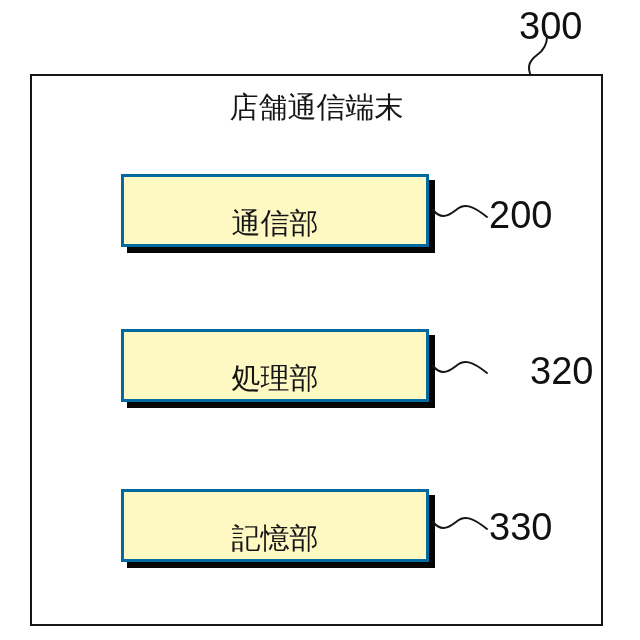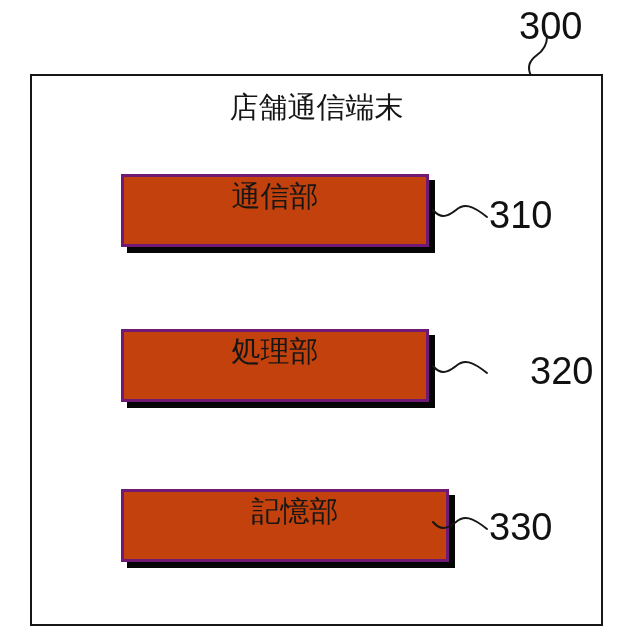--- a/index.html
+++ b/index.html
@@ -34,35 +34,35 @@
     font-size: 29px;
     line-height: 32px;
     color: #161616;
     white-space: nowrap;
   }
   .block {
     position: absolute;
     left: 89px;
     width: 302px;
     height: 67px;
-    border: 3px solid #701a75;
-    background: #c2410c;
+    border: 3px solid #0369a1;
+    background: #fef9c3;
     box-shadow: 6px 6px 0 #050505;
     display: flex;
-    align-items: flex-start;
+    align-items: flex-end;
     justify-content: center;
   }
   .block .block-label {
     font-size: 29px;
     color: #161616;
     white-space: nowrap;
   }
   .block-1 { top: 98px; }
   .block-2 { top: 253px; }
-  .block-3 { top: 413px; padding-left: 20px; }
+  .block-3 { top: 413px; }
   .ref-num {
     position: absolute;
     font-size: 38px;
     line-height: 1;
     color: #111111;
     white-space: nowrap;
     letter-spacing: 0px;
   }
   .ref-300 { left: 519px; top: 7px; }
   .ref-310 { left: 489px; top: 196px; }
@@ -113,17 +113,17 @@
   <svg class="leader squiggle-310" width="58" height="22" viewBox="0 0 58 22">
     <path d="M1,10 C8,18 14,18 24,10 C32,3 40,5 55,17"></path>
   </svg>
   <svg class="leader squiggle-320" width="58" height="22" viewBox="0 0 58 22">
     <path d="M1,10 C8,18 14,18 24,10 C32,3 40,5 55,17"></path>
   </svg>
   <svg class="leader squiggle-330" width="58" height="22" viewBox="0 0 58 22">
     <path d="M1,10 C8,18 14,18 24,10 C32,3 40,5 55,17"></path>
   </svg>
 
-  <div class="ref-num ref-310">310</div>
+  <div class="ref-num ref-310">200</div>
   <div class="ref-num ref-320">320</div>
   <div class="ref-num ref-330">330</div>
 
 </div>
 
 </body></html>

